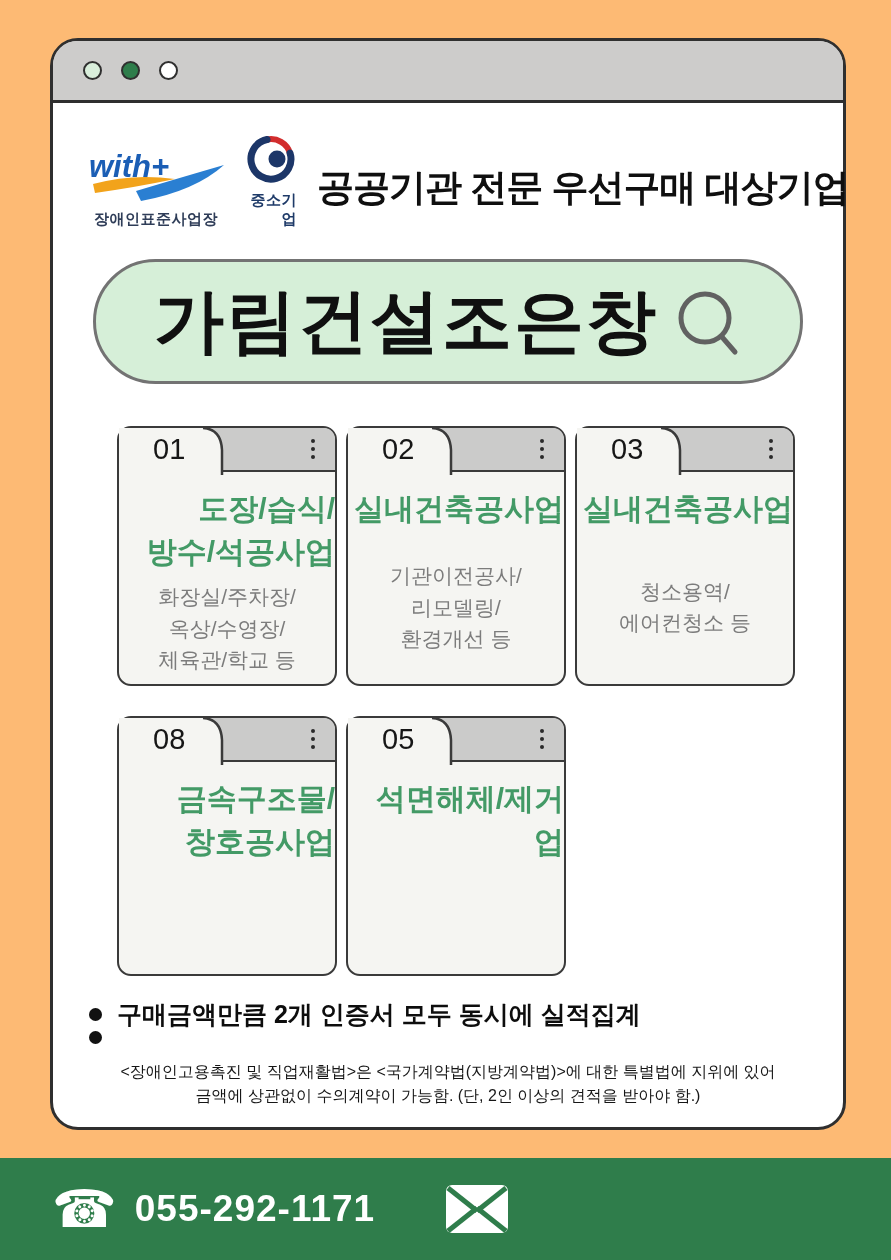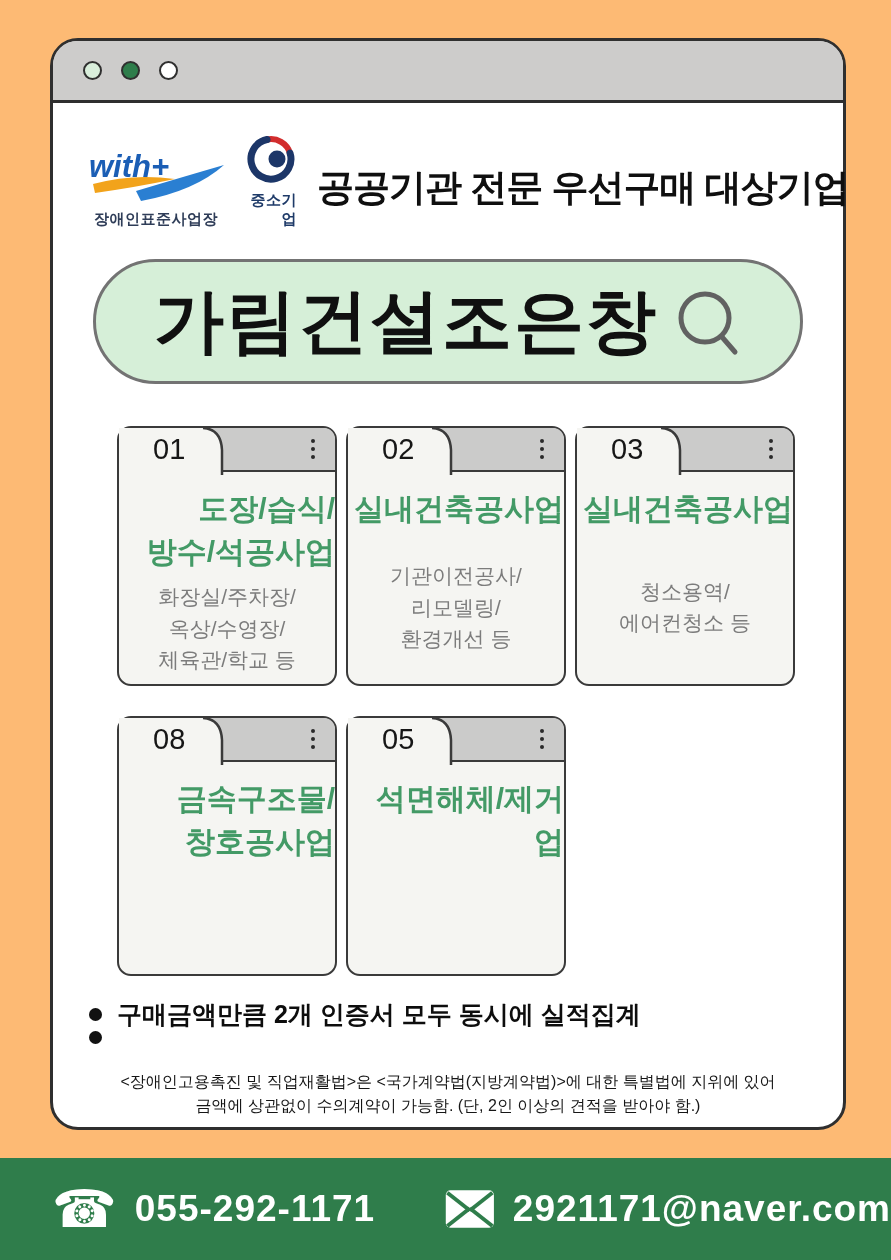--- a/index.html
+++ b/index.html
@@ -51,21 +51,21 @@
   .card-subwrap { flex:1; display:flex; align-items:center; justify-content:center; }
   .card-sub { font-size:21px; font-weight:500; color:#7c7c7c; line-height:1.5;
               white-space:pre-line; text-align:center; }
 
   
   .bullets { margin:22px 0 0 24px; }
   .bullet-row { display:flex; align-items:center; font-size:25px; font-weight:800;
                 color:#0d0d0d; line-height:1.3; }
   .bullet-dot { width:13px; height:13px; background:#111; border-radius:50%;
                 flex:none; margin:0 15px 0 12px; }
-  .fineprint { margin-top:26px; text-align:center; font-size:16px; font-weight:500;
+  .fineprint { margin-top:16px; text-align:center; font-size:16px; font-weight:500;
                color:#161616; line-height:1.5; }
 
   
   .footer { position:absolute; left:0; bottom:0; width:891px; height:102px; background:#2f7d4b;
             display:flex; align-items:center; padding-left:52px; }
   .phone-glyph { font-family:"DejaVu Sans", sans-serif; font-size:52px; color:#ffffff; line-height:1; }
   .contact-text { font-size:37px; font-weight:700; color:#ffffff; letter-spacing:1px;
                   margin-left:18px; white-space:nowrap; }
   .mail-svg { margin-left:70px; display:block; }
 </style>
@@ -243,16 +243,15 @@
   <div class="footer">
     <span class="phone-glyph">☎</span>
     <span class="contact-text">055-292-1171</span>
     <svg class="mail-svg" width="64" height="50" viewBox="0 0 64 50">
       <rect x="1" y="1" width="62" height="48" rx="6" fill="#ffffff"></rect>
       <line x1="3" y1="4" x2="32" y2="27" stroke="#2f7d4b" stroke-width="5"></line>
       <line x1="61" y1="4" x2="32" y2="27" stroke="#2f7d4b" stroke-width="5"></line>
       <line x1="3" y1="47" x2="32" y2="24" stroke="#2f7d4b" stroke-width="5"></line>
       <line x1="61" y1="47" x2="32" y2="24" stroke="#2f7d4b" stroke-width="5"></line>
     </svg>
-    <span class="contact-text">2921171@naver.com</span>
   </div>
 
 </div>
 
 </body></html>

